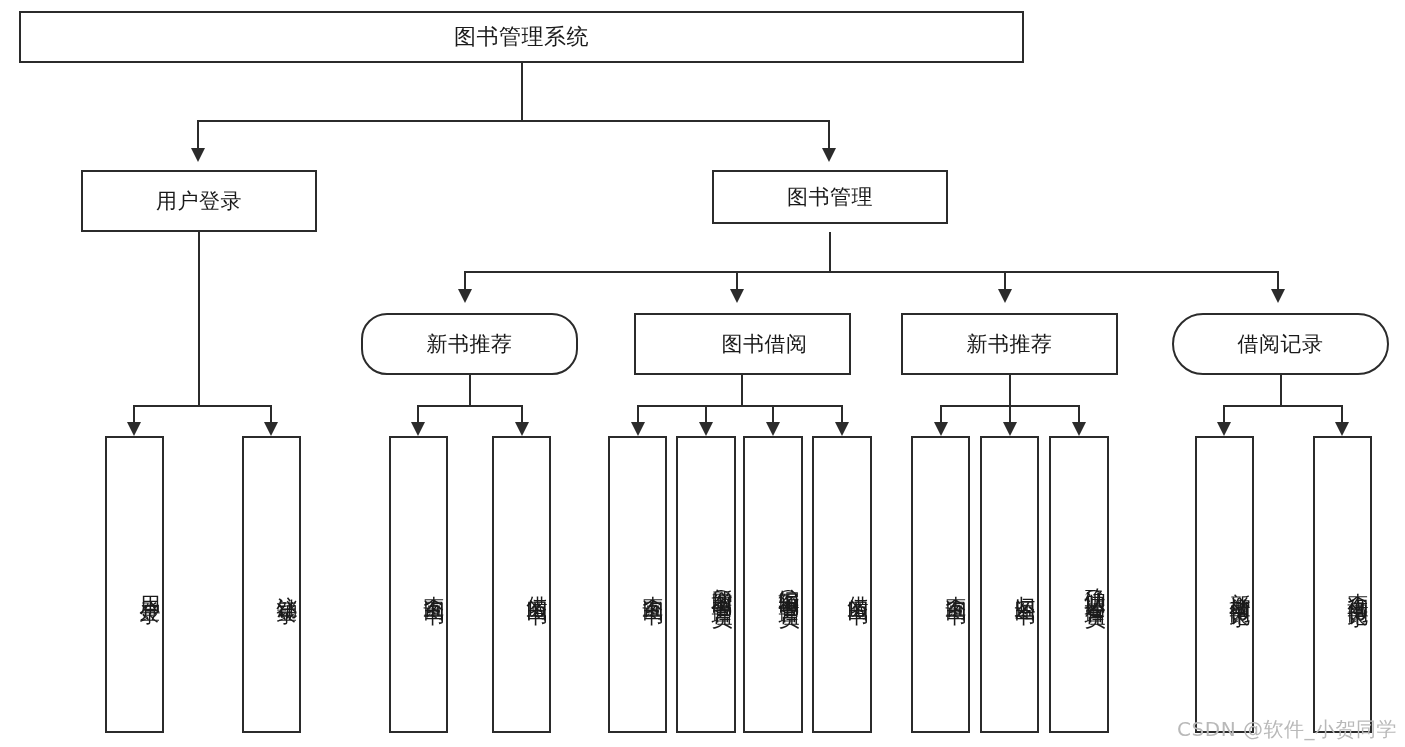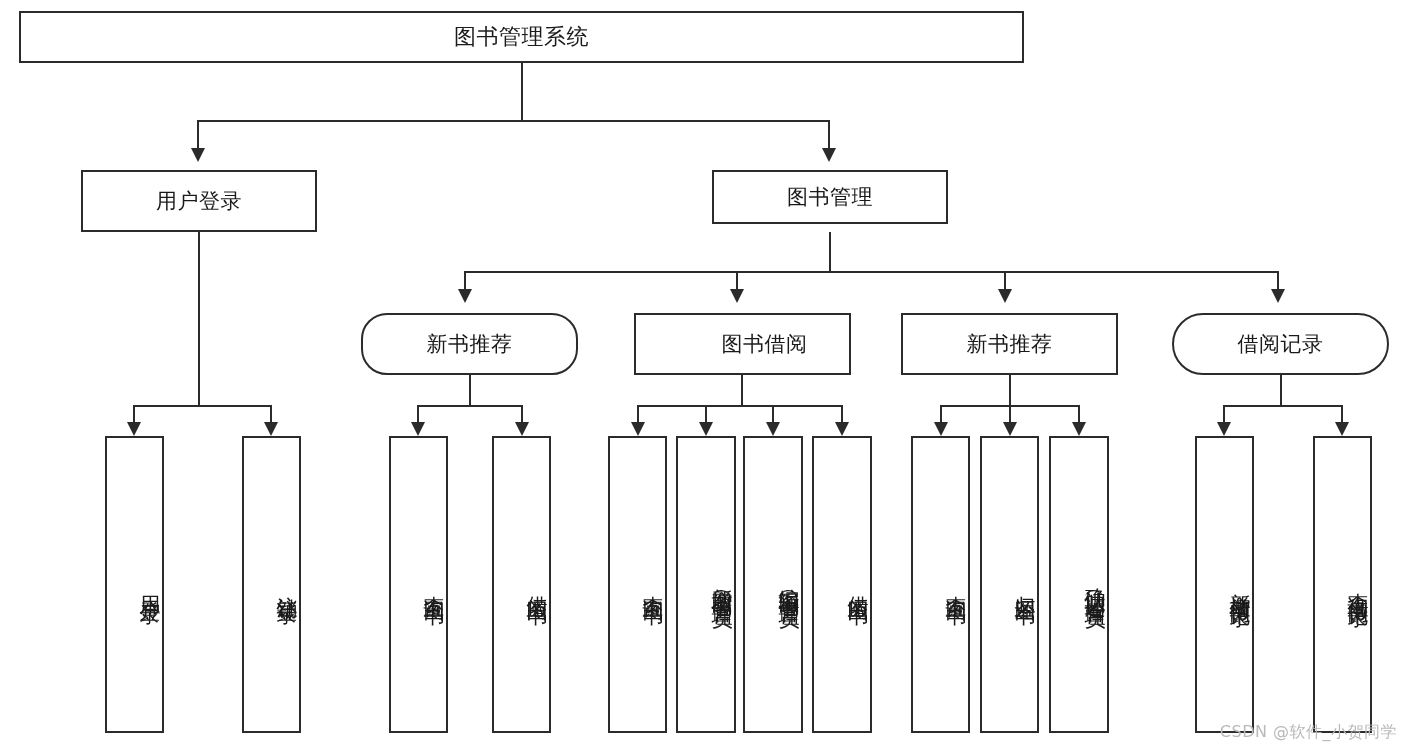--- a/index.html
+++ b/index.html
@@ -59,21 +59,21 @@
     width:0;height:0;
     border-left:7px solid transparent;
     border-right:7px solid transparent;
     border-top:14px solid #2b2b2b;
   }
   
   #watermark{
     position:absolute;
     right:8px;
     bottom:4px;
-    font-size:16px;
+    font-size:20px;
     color:#b9b9b9;
     white-space:nowrap;
     letter-spacing:0.5px;
   }
 </style>
 </head>
 <body>
 
 <div id="diagram-root">
 

